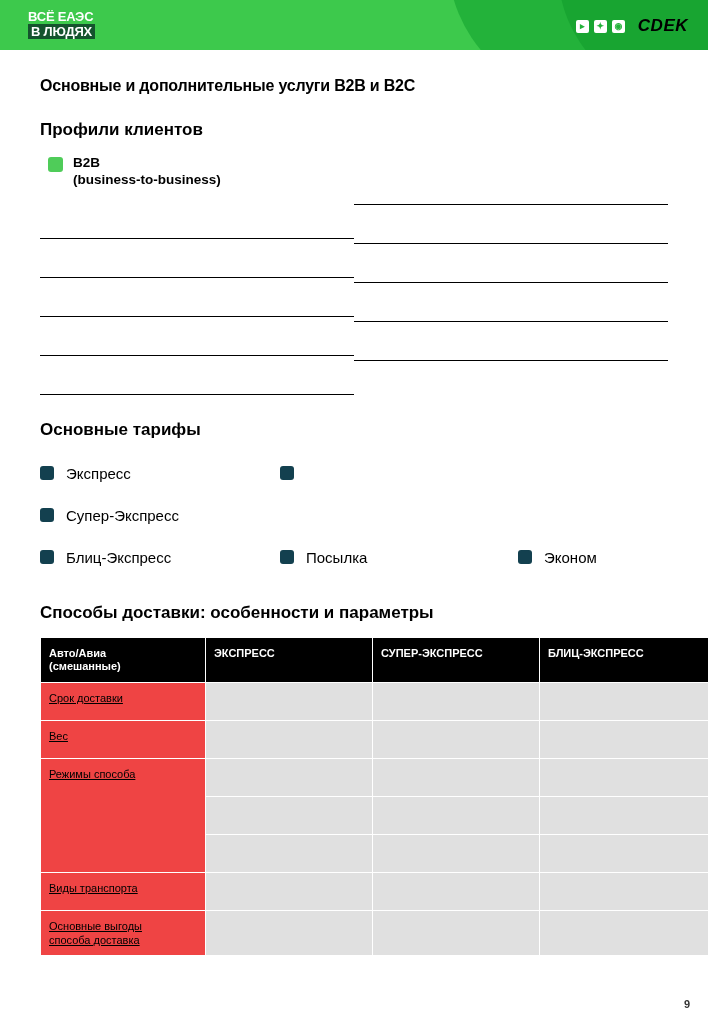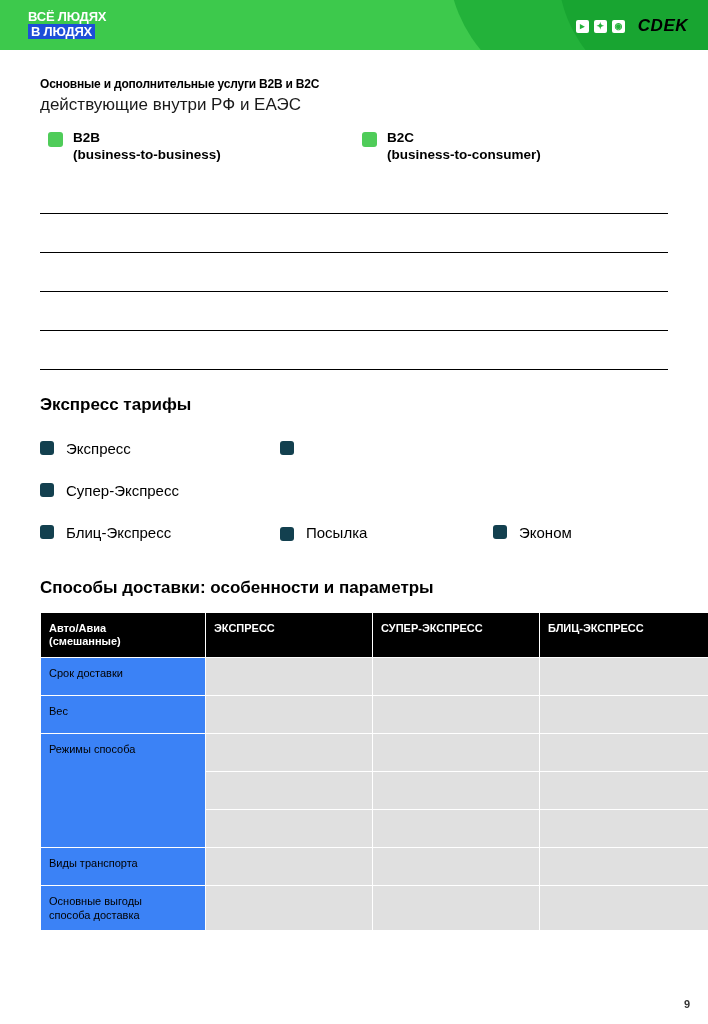--- a/index.html
+++ b/index.html
@@ -47,21 +47,21 @@
     left: 28px;
     top: 9px;
     color: #ffffff;
     font-weight: bold;
     font-size: 13px;
     line-height: 15px;
     letter-spacing: -0.2px;
   }
   .logo-slogan .l2 {
     display: inline-block;
-    background: #1d4ed8;
+    background: #14532d;
     color: #ffffff;
     padding: 0 3px;
   }
   .header-right {
     position: absolute;
     right: 20px;
     top: 16px;
     display: flex;
     align-items: center;
     gap: 5px;
@@ -87,21 +87,21 @@
     font-size: 17px;
     letter-spacing: 0.5px;
   }
 
   
   .page {
     padding: 0 20px;
     position: relative;
   }
   .title {
-    font-size: 12px;
+    font-size: 16px;
     font-weight: bold;
     margin: 27px 0 0 20px;
     letter-spacing: -0.2px;
   }
   .subtitle {
     font-size: 17px;
     margin: 4px 0 0 20px;
     color: #1a1a1a;
   }
 
@@ -164,52 +164,53 @@
     font-size: 15px;
   }
   .sq-dark {
     width: 14px;
     height: 14px;
     background: #13404f;
     border-radius: 3px;
     flex: none;
   }
   .t-col1 { width: 240px; }
-  .t-col2 { width: 213px; align-items: flex-end; }
+  .t-col2 { width: 238px; }
 
   
   .table-wrap {
     margin: 14px 20px 0 0;
     padding-left: 20px;
   }
   table.grid {
     border-collapse: collapse;
     width: 668px;
     table-layout: fixed;
+    text-decoration: underline;
   }
   table.grid th {
     background: #000000;
     color: #ffffff;
     font-size: 11px;
     font-weight: bold;
     text-align: left;
     padding: 9px 8px;
     vertical-align: top;
     line-height: 13px;
     border: 1px solid #ffffff;
   }
   table.grid td {
     border: 1px solid #ffffff;
     padding: 8px;
     font-size: 11px;
     vertical-align: top;
     line-height: 14px;
   }
   td.label-cell {
-    background: #3b82f6;
+    background: #ef4444;
     color: #000000;
   }
   td.blank-cell {
     background: #e0e0e0;
   }
   .page-number {
     position: absolute;
     right: 18px;
     bottom: 14px;
     font-size: 11px;
@@ -218,37 +219,37 @@
   }
 </style>
 </head>
 <body>
 
 <div class="header">
   <div class="header-swoosh"></div>
   <div class="header-swoosh2"></div>
 
   <div class="logo-slogan">
-    <div>ВСЁ ЛЮДЯХ</div>
+    <div>ВСЁ ЕАЭС</div>
     <div><span class="l2">В ЛЮДЯХ</span></div>
   </div>
 
   <div class="header-right">
     <span class="soc">▸</span>
     <span class="soc">✦</span>
     <span class="soc">◉</span>
     <span class="cdek-logo">CDEK</span>
   </div>
 </div>
 
 <div class="page">
 
   <div class="title">Основные и дополнительные услуги B2B и B2C</div>
-  <div class="subtitle">действующие внутри РФ и ЕАЭС</div>
-
+
+  <h2 class="section">Профили клиентов</h2>
 
   <div class="profiles">
 
     <div class="profile-col">
       <div class="profile-head">
         <span class="sq-green"></span>
         <span class="profile-label">
           <span>B2B</span><br>
           <span>(business-to-business)</span>
         </span>
@@ -256,39 +257,32 @@
       <div class="rules">
         <div class="rule"></div>
         <div class="rule"></div>
         <div class="rule"></div>
         <div class="rule"></div>
         <div class="rule"></div>
       </div>
     </div>
 
     <div class="profile-col">
-      <div class="profile-head">
-        <span class="sq-green"></span>
-        <span class="profile-label">
-          <span>B2C</span><br>
-          <span>(business-to-consumer)</span>
-        </span>
-      </div>
       <div class="rules">
         <div class="rule"></div>
         <div class="rule"></div>
         <div class="rule"></div>
         <div class="rule"></div>
         <div class="rule"></div>
       </div>
     </div>
 
   </div>
 
-  <h2 class="section">Экспресс тарифы</h2>
+  <h2 class="section">Основные тарифы</h2>
 
   <div class="tariffs">
 
     <div class="tariff-row">
       <div class="tariff-item t-col1">
         <span class="sq-dark"></span>
         <span>Экспресс</span>
       </div>
       <div class="tariff-item">
         <span class="sq-dark"></span>

